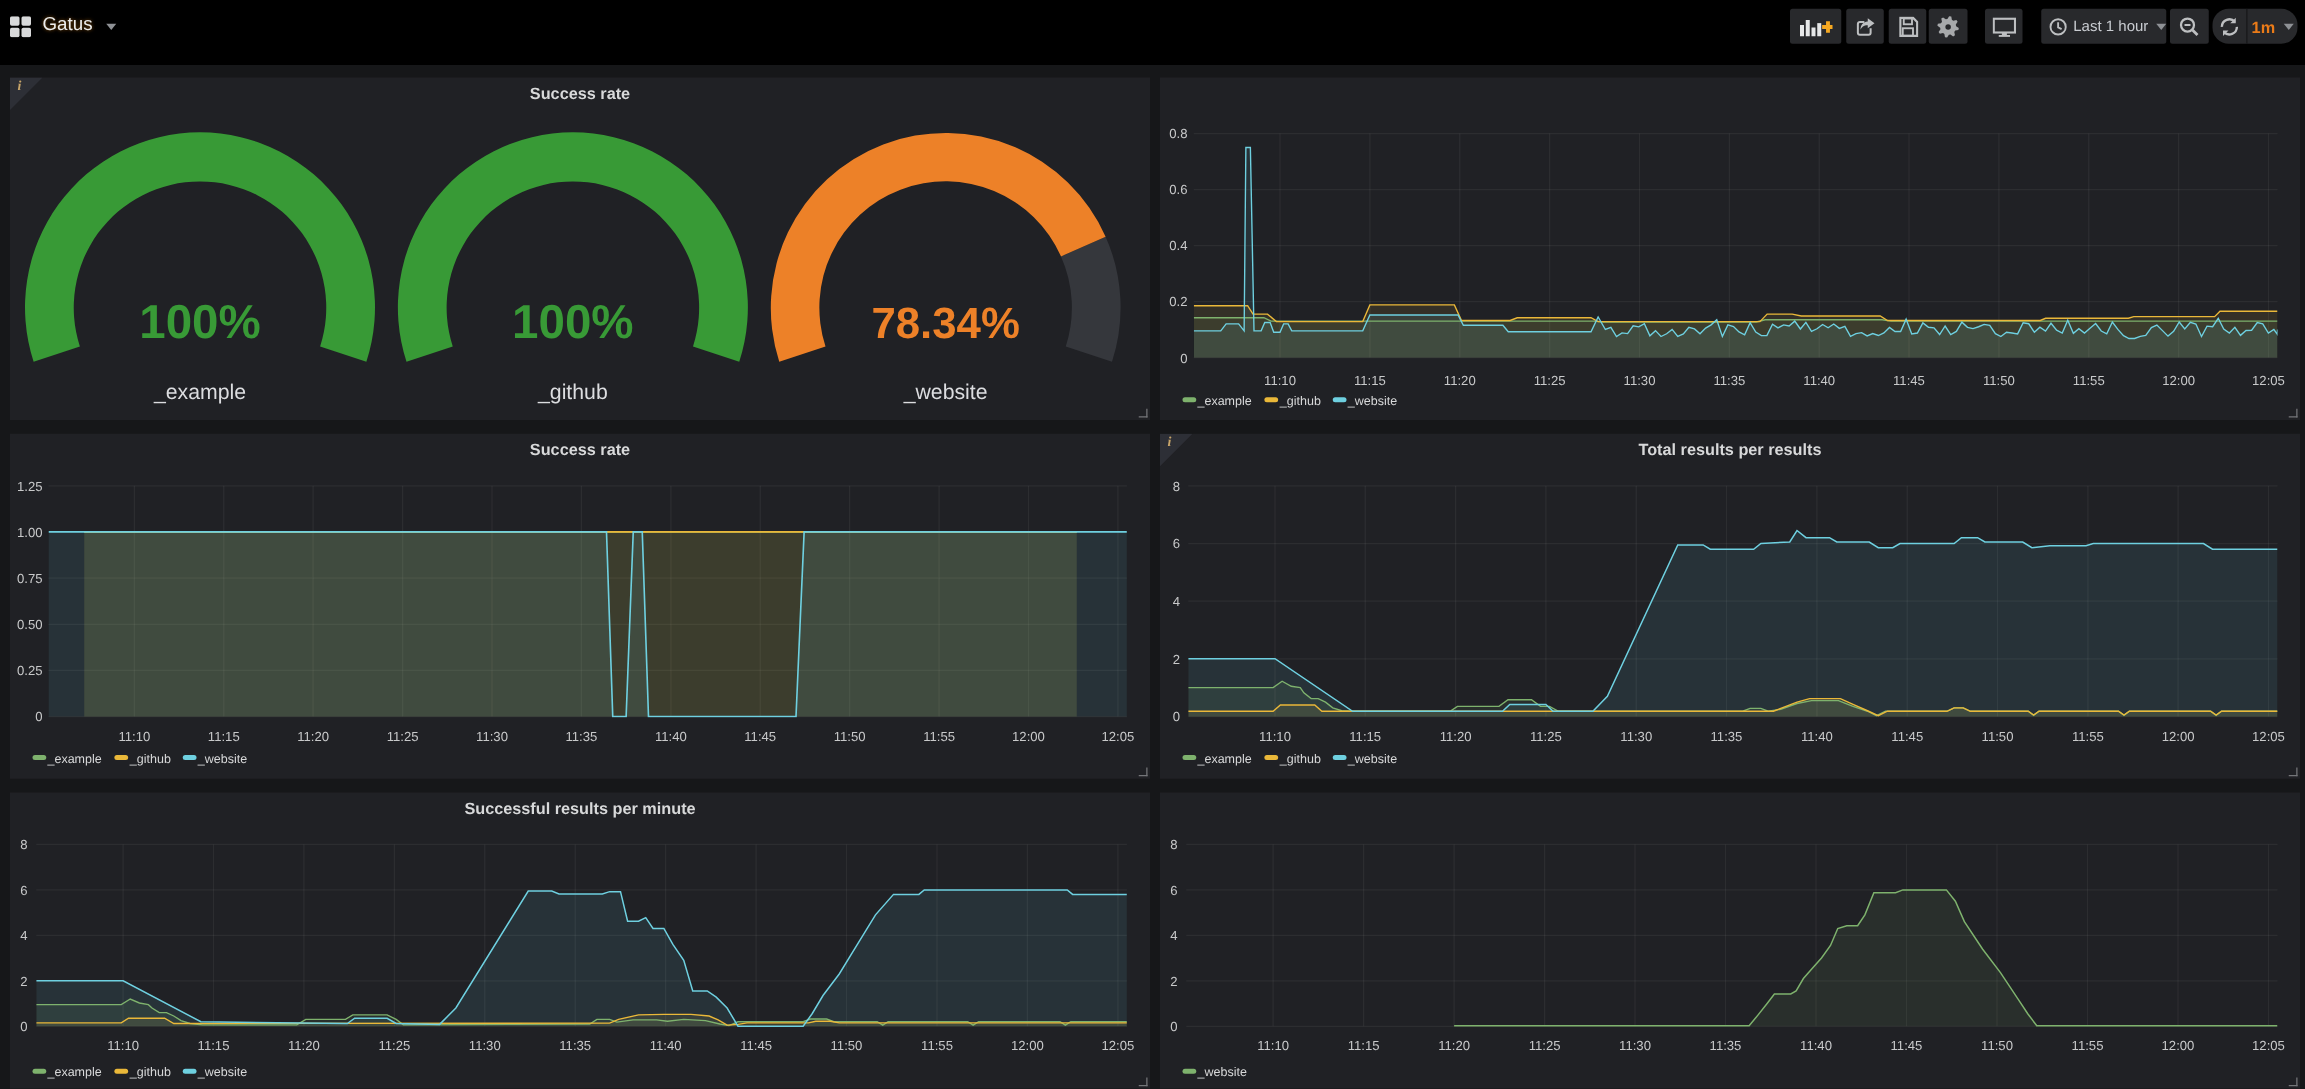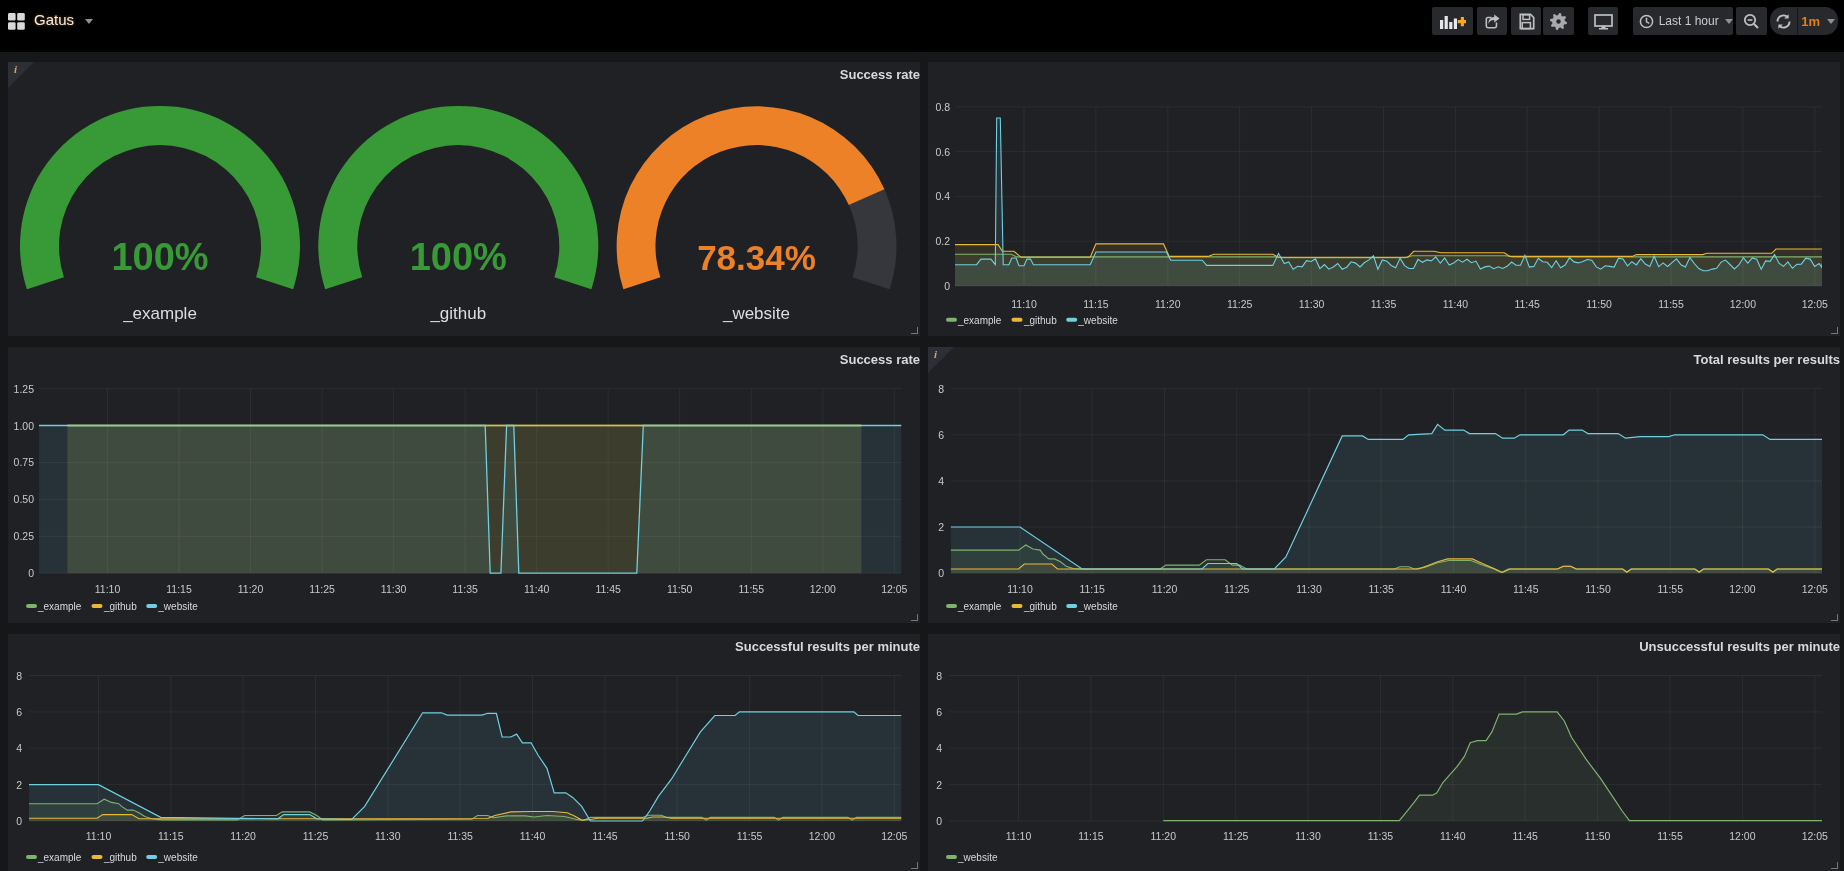--- a/index.html
+++ b/index.html
@@ -1,16 +1,16 @@
 <!DOCTYPE html>
 <html><head><meta charset="utf-8"><style>
 * { margin:0; padding:0; box-sizing:border-box; }
 html,body { width:1844px; height:871px; background:#161719; font-family:"Liberation Sans",sans-serif; overflow:hidden; position:relative; }
 .panel { position:absolute; background:#202125; }
-.ptitle { position:absolute; top:5px; left:0; right:0; text-align:right; color:#d8d9da; font-size:13px; font-weight:bold; }
+.ptitle { position:absolute; top:5px; left:0; right:0; text-align:center; color:#d8d9da; font-size:13px; font-weight:bold; }
 .btn { position:absolute; top:7px; height:28px; background:#28292c; border-radius:2px; }
 .ic { display:flex; align-items:center; justify-content:center; height:100%; }
 .caret { width:0; height:0; border-left:4.5px solid transparent; border-right:4.5px solid transparent; border-top:5px solid #8e9195; display:inline-block; margin-left:3px; }
 .infocorner { position:absolute; left:0; top:0; width:26px; height:26px; overflow:hidden; z-index:3; }
 .itri { position:absolute; left:0; top:0; width:0; height:0; border-top:26px solid #2d2f36; border-right:26px solid transparent; }
 .ii { position:absolute; left:6px; top:1px; font-family:"Liberation Serif",serif; font-style:italic; font-weight:bold; font-size:11px; color:#c9a66a; }
 .rsz { position:absolute; right:2px; bottom:2px; width:7px; height:7px; border-right:1.5px solid #747679; border-bottom:1.5px solid #747679; }
 svg text { font-family:"Liberation Sans",sans-serif; }
 </style></head>
 <body>
@@ -347,21 +347,20 @@
 <rect x="18" y="221" width="11" height="4" rx="2" fill="#7eb26d"></rect>
 <text x="30" y="227" fill="#d8d9da" font-size="10">_example</text>
 <rect x="83.5" y="221" width="11" height="4" rx="2" fill="#eab839"></rect>
 <text x="95.9" y="227" fill="#d8d9da" font-size="10">_github</text>
 <rect x="138.2" y="221" width="11" height="4" rx="2" fill="#6ed0e0"></rect>
 <text x="150.3" y="227" fill="#d8d9da" font-size="10">_website</text>
 </svg>
 <div class="rsz"></div>
 </div>
 <div class="panel" style="left:928px;top:634px;width:912px;height:237px">
-<div class="ptitle">Unsuccessful results per minute</div>
 <svg width="912" height="237" style="position:absolute;left:0;top:0">
 <defs>
         <clipPath id="cp6">
           <rect x="21" y="39.5" width="873" height="148.5"></rect>
         </clipPath>
       </defs>
 <line x1="21" y1="41.5" x2="894" y2="41.5" stroke="rgba(255,255,255,0.055)" stroke-width="1"></line>
 <line x1="21" y1="77.9" x2="894" y2="77.9" stroke="rgba(255,255,255,0.055)" stroke-width="1"></line>
 <line x1="21" y1="114.2" x2="894" y2="114.2" stroke="rgba(255,255,255,0.055)" stroke-width="1"></line>
 <line x1="21" y1="150.6" x2="894" y2="150.6" stroke="rgba(255,255,255,0.055)" stroke-width="1"></line>

